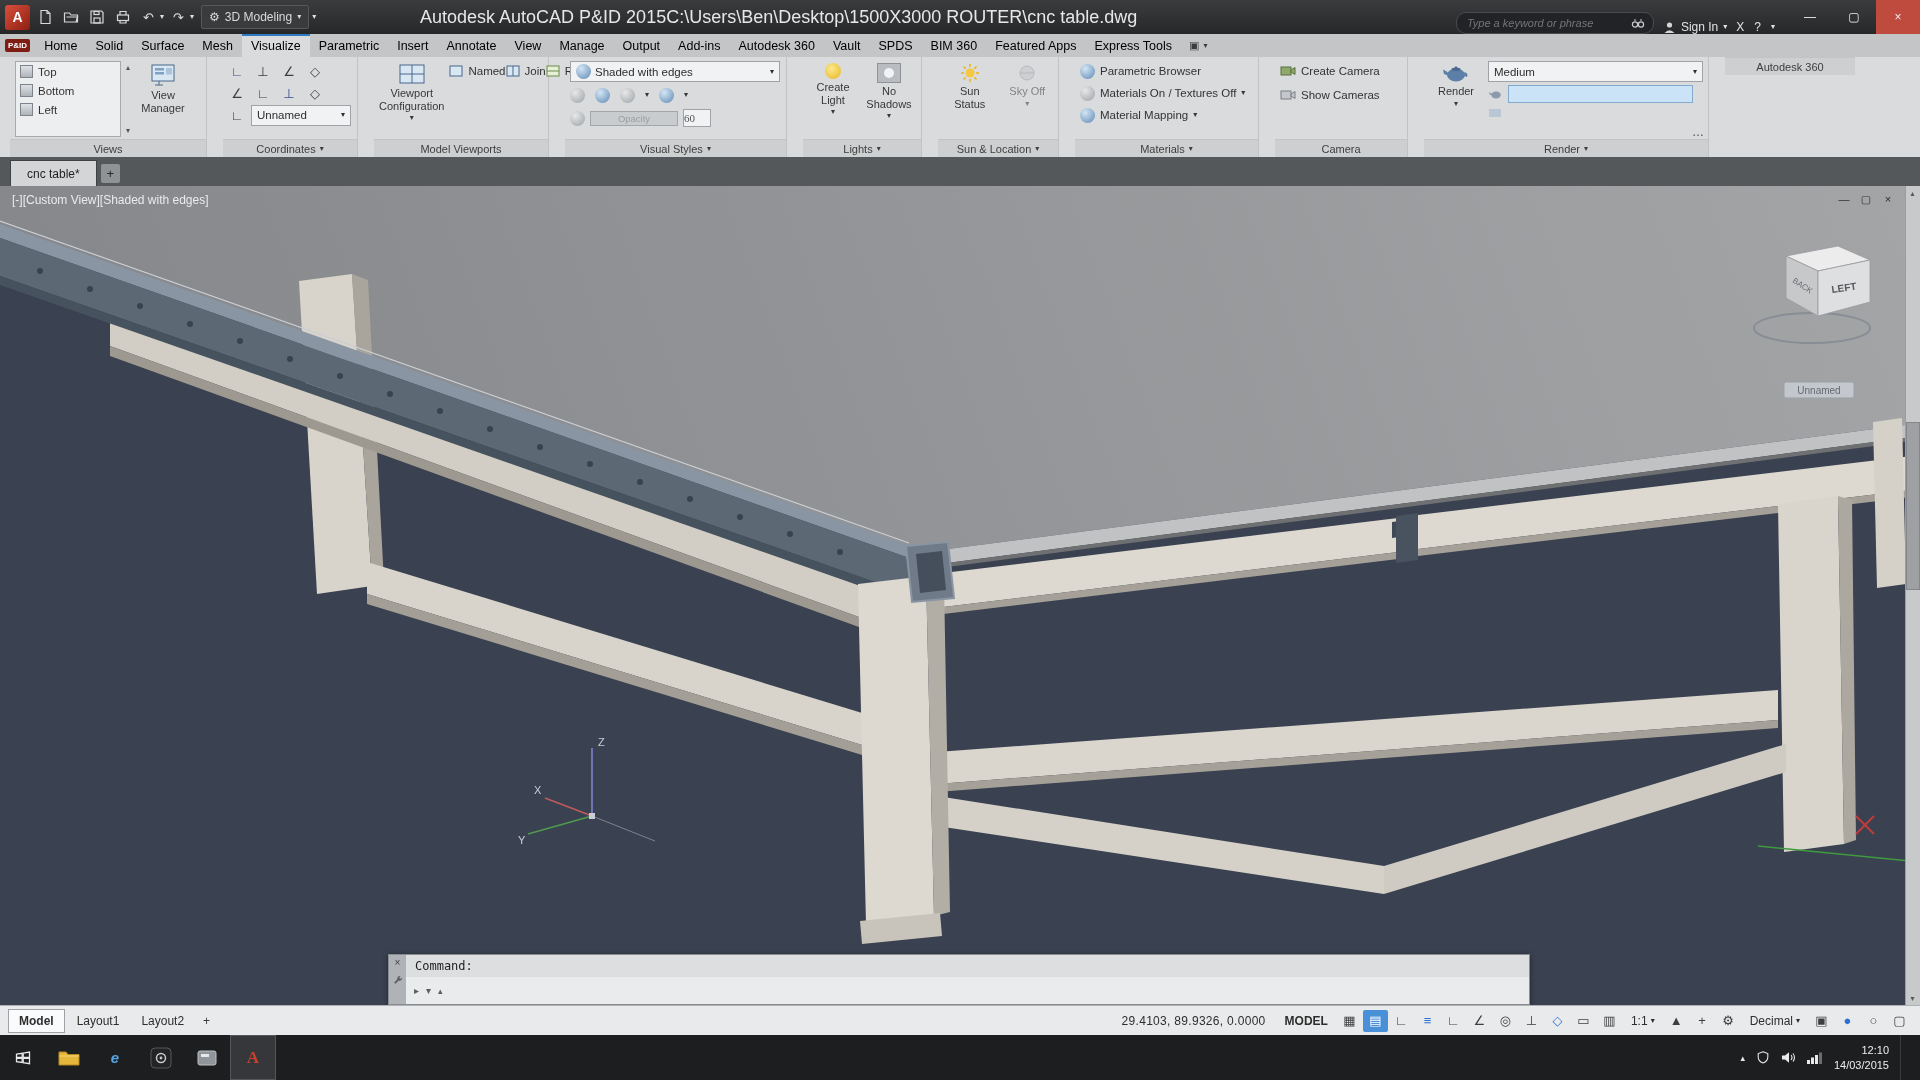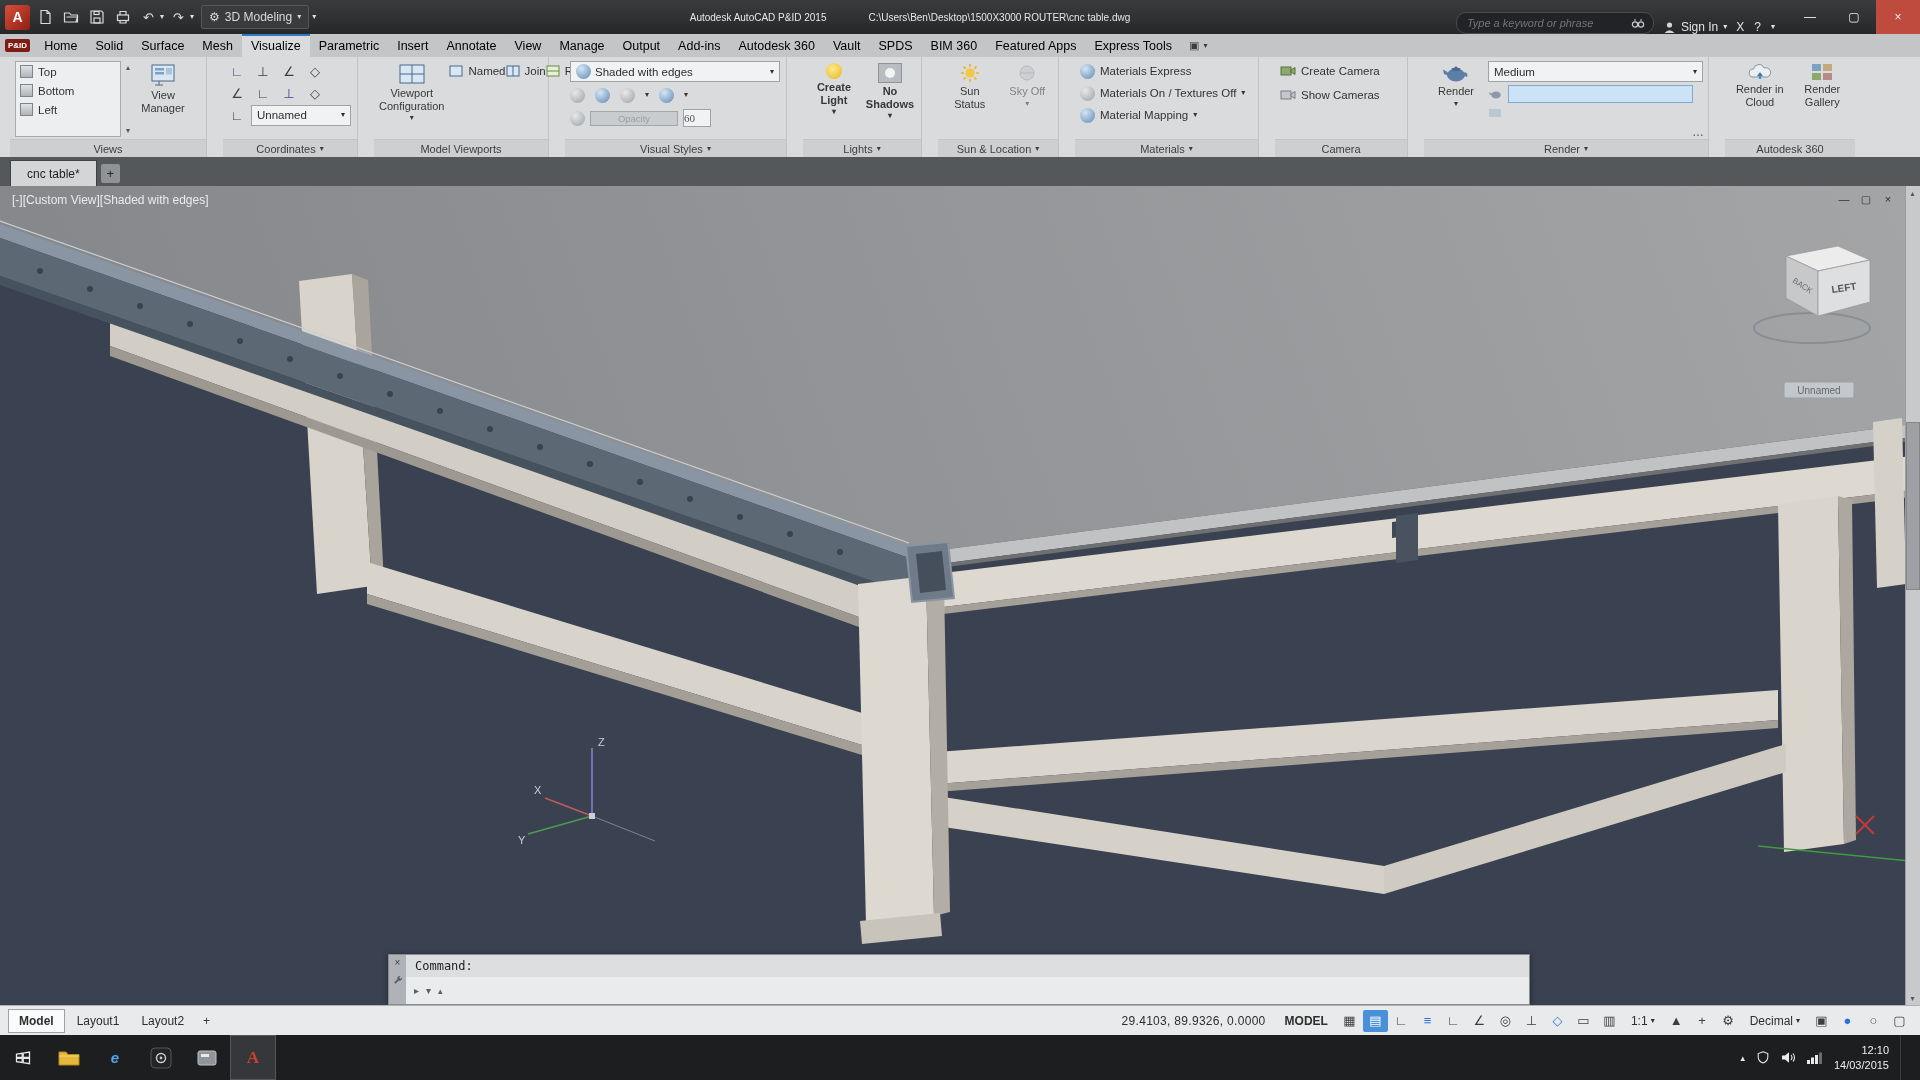--- a/index.html
+++ b/index.html
@@ -9,22 +9,22 @@
   
   .titlebar{position:absolute;top:0;left:0;right:0;height:34px;
     background:linear-gradient(#3B3C3E,#262729);display:flex;align-items:center;color:#DEDFE0;}
   .qat{display:flex;align-items:center;gap:3px;padding-left:5px;}
   .app-logo{width:25px;height:25px;border-radius:3px;background:linear-gradient(135deg,#D94F3C,#8E1F12);
     display:flex;align-items:center;justify-content:center;color:#fff;font-weight:bold;font-size:14px;}
   .qat-btn{width:23px;height:23px;display:flex;align-items:center;justify-content:center;border-radius:2px;color:#D8D9DA;font-size:13px;}
   .qat-undo{display:flex;align-items:center;}
   .ws-combo{display:flex;align-items:center;gap:5px;background:#3A3B3D;border:1px solid #56575A;height:22px;
     padding:0 7px;font-size:12px;color:#D8D9DA;border-radius:2px;margin-left:4px;}
-  .title-center{position:absolute;left:420px;right:520px;display:flex;justify-content:center;gap:42px;
-    font-size:10px;color:#E6E7E8;pointer-events:none;white-space:nowrap;}
+  .title-center{position:absolute;left:420px;right:520px;display:flex;
+    font-size:18px;color:#E6E7E8;pointer-events:none;white-space:nowrap;}
   .title-right{margin-left:auto;display:flex;align-items:flex-end;gap:9px;height:34px;}
   .search{display:flex;align-items:center;background:#222326;border:1px solid #4A4B4E;border-radius:10px;
     height:20px;width:180px;padding:0 8px;gap:6px;}
   .search input{flex:1;background:transparent;border:0;outline:0;color:#A9AAAB;font-style:italic;
     font-size:11px;font-family:inherit;min-width:0;}
   .signin{display:flex;align-items:center;gap:5px;font-size:12px;color:#E2E3E4;}
   .title-misc{display:flex;align-items:center;gap:10px;font-size:12px;color:#E2E3E4;}
   .winbtns{display:flex;height:34px;margin-left:4px;}
   .winbtn{width:44px;display:flex;align-items:center;justify-content:center;font-size:12px;color:#EDEDED;}
   .winbtn.close{background:#BF4A3E;}
@@ -368,21 +368,21 @@
             </div>
         </div>
       </div>
       <div class="p-label">
         <span>Visual Styles</span>
         <span class="caret">▾</span>
       </div>
     </div>
 
     <div class="panel" style="width:118px">
-      <div class="p-body" style="justify-content:flex-end;font-weight:bold;">
+      <div class="p-body" style="justify-content:flex-start;">
         <div class="bigbtn" style="width:50px">
           <span class="bulb"></span>
           <span>Create Light</span>
           <span class="caret">▾</span>
         </div>
         <div class="bigbtn" style="width:52px">
           <span class="shadowbox">
               <i></i>
             </span>
           <span>No Shadows</span>
@@ -418,21 +418,21 @@
       <div class="p-label">
         <span>Sun &amp; Location</span>
         <span class="caret">▾</span>
       </div>
     </div>
 
     <div class="panel" style="width:183px">
       <div class="p-body" style="flex-direction:column;gap:2px;">
         <div class="srow">
           <span class="sphere"></span>
-          <span>Materials Express</span>
+          <span>Parametric Browser</span>
         </div>
         <div class="srow">
           <span class="sphere dim"></span>
           <span>Materials On / Textures Off</span>
           <span class="caret">▾</span>
         </div>
         <div class="srow">
           <span class="sphere"></span>
           <span>Material Mapping</span>
           <span class="caret">▾</span>
@@ -499,38 +499,20 @@
         </div>
         <span class="p-ellipsis">…</span>
       </div>
       <div class="p-label">
         <span>Render</span>
         <span class="caret">▾</span>
       </div>
     </div>
 
     <div class="panel" style="width:130px;border-right:0">
-      <div class="p-body" style="justify-content:space-around;">
-        <div class="bigbtn" style="width:58px">
-          <svg width="26" height="18" viewBox="0 0 26 18">
-              <path d="M6 14 a4 4 0 0 1 .5-8 a5.5 5.5 0 0 1 10.5-1 a4.5 4.5 0 0 1 3.5 9 Z" fill="#ECEEF0" stroke="#8A9299"></path>
-              <path d="M13 16 v-5 M10.8 13 l2.2-2.5 2.2 2.5" stroke="#2E7BC4" stroke-width="1.6" fill="none"></path>
-            </svg>
-          <span>Render in Cloud</span>
-        </div>
-        <div class="bigbtn" style="width:54px">
-          <svg width="22" height="18" viewBox="0 0 22 18">
-              <rect x="1" y="1" width="9" height="7" fill="#7EA2C4"></rect>
-              <rect x="12" y="1" width="9" height="7" fill="#C4A97E"></rect>
-              <rect x="1" y="10" width="9" height="7" fill="#8FA86B"></rect>
-              <rect x="12" y="10" width="9" height="7" fill="#B98A8A"></rect>
-            </svg>
-          <span>Render Gallery</span>
-        </div>
-      </div>
       <div class="p-label">
           <span>Autodesk 360</span>
         </div>
     </div>
   </div>
 
   <div class="filetabs">
     <div class="ftab">
         <span>cnc table*</span>
       </div>

